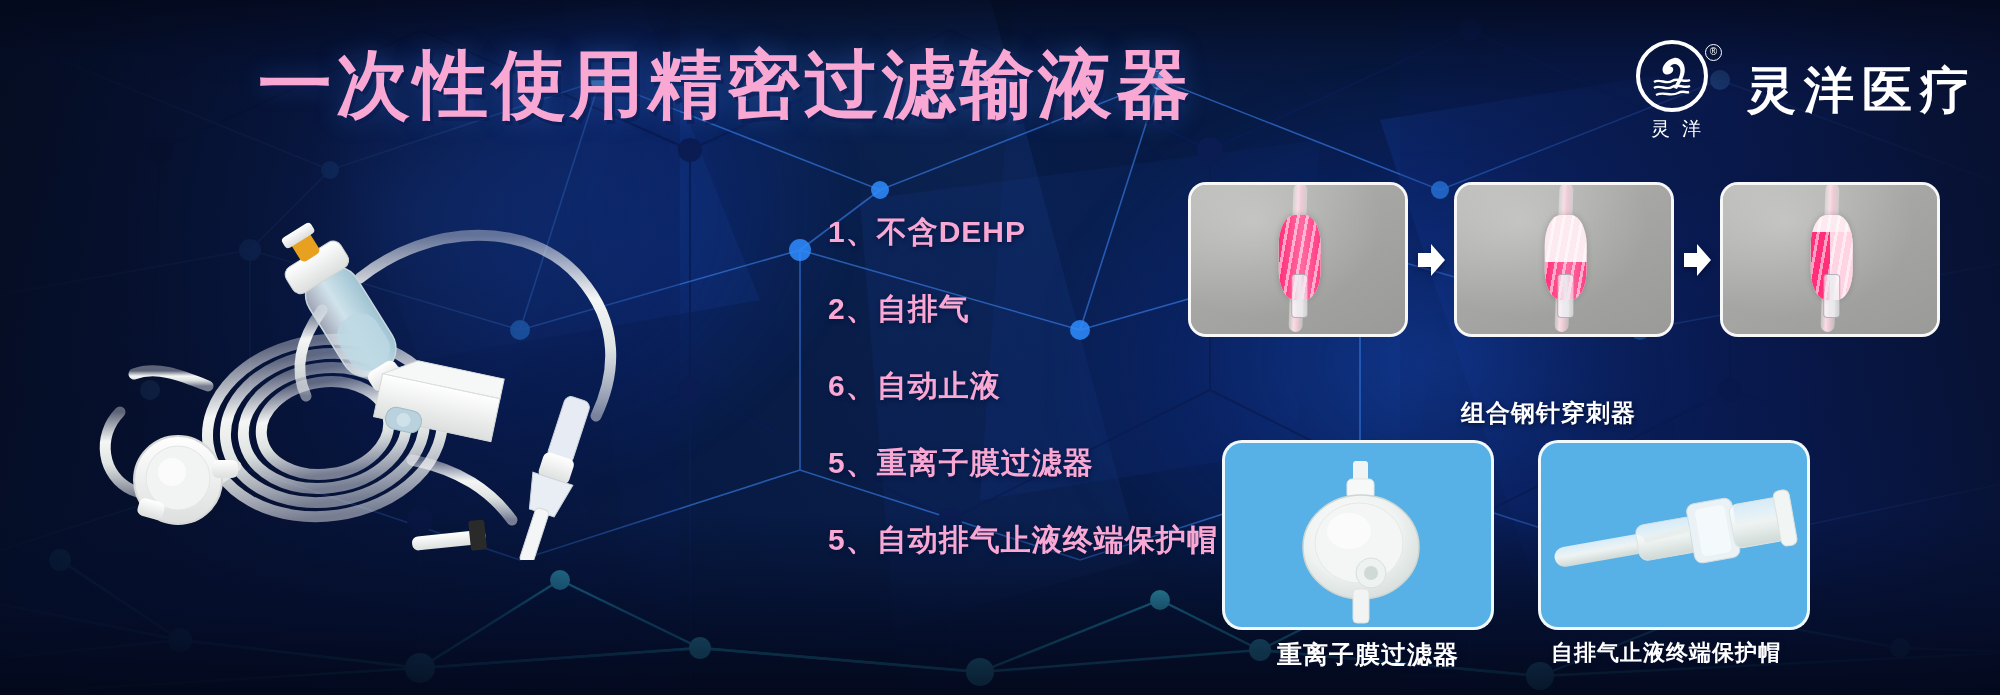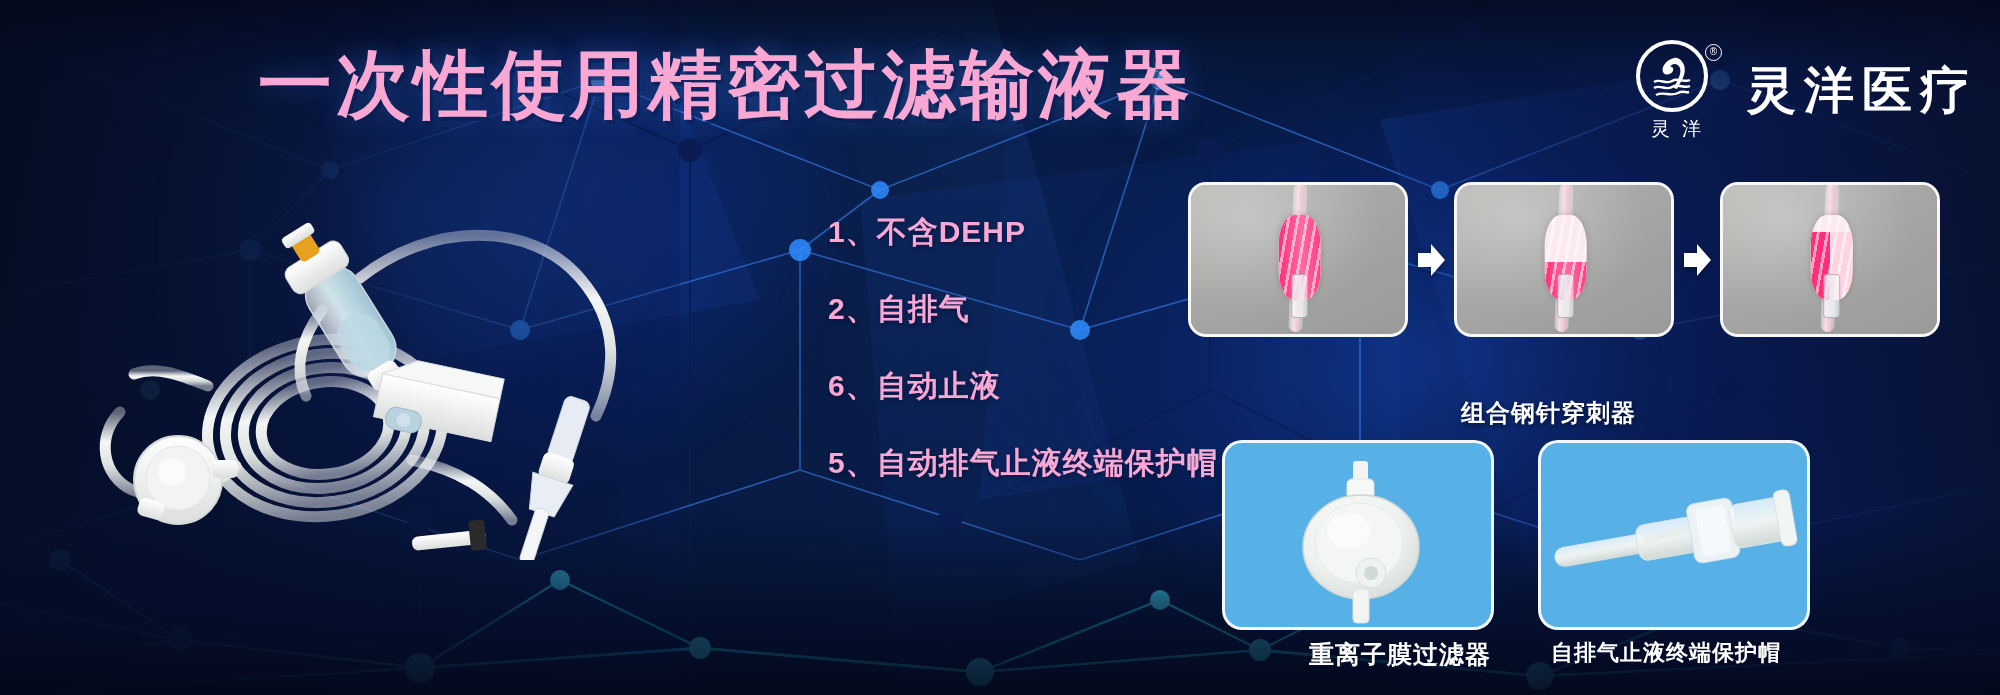--- a/index.html
+++ b/index.html
@@ -113,21 +113,21 @@
     white-space:nowrap;
   }
   .cap-top { left:1461px; top:397px; font-size:24px; letter-spacing:1px; }
 
   .bottom-row { position:absolute; left:1222px; top:440px; display:flex; gap:44px; }
   .bottom-card {
     width:272px; height:190px; border-radius:20px;
     border:3px solid rgba(255,255,255,.92);
     background:#57b0e6; position:relative; overflow:hidden;
   }
-  .cap-bl { left:1277px; top:638px; font-size:25px; letter-spacing:1px;margin-left:32px; }
+  .cap-bl { left:1277px; top:638px; font-size:25px; letter-spacing:1px; }
   .cap-br { left:1551px; top:638px; font-size:22px; letter-spacing:1px; }
 
   
   .grey-bg {
     position:absolute; inset:0;
     background:
       radial-gradient(ellipse at 30% 25%, rgba(255,255,255,.28), rgba(255,255,255,0) 60%),
       linear-gradient(150deg,#b9b9b6 0%, #a6a7a4 45%, #9a9b98 100%);
     filter:blur(0.4px);
   }
@@ -356,20 +356,21 @@
         <rect x="352" y="372" width="74" height="14" rx="6" fill="url(#wht)"></rect>
         <rect x="410" y="362" width="16" height="30" rx="3" fill="#2a2a2a"></rect>
       </g>
     </svg>
   </div>
 
   <div class="features">
     <div class="feature">1、不含DEHP</div>
     <div class="feature">2、自排气</div>
     <div class="feature">6、自动止液</div>
+    <div class="feature">5、重离子膜过滤器</div>
     <div class="feature">5、自动排气止液终端保护帽</div>
   </div>
 
   <div class="photo-row">
 
     <div class="photo-card">
       <div class="grey-bg"></div>
       <div class="tube-v"></div>
       <div class="chamber">
         <div class="fill" style="height:100%; background:linear-gradient(90deg,#ff2f7a,#ff6aa0 55%,#ff3c84);"></div>

